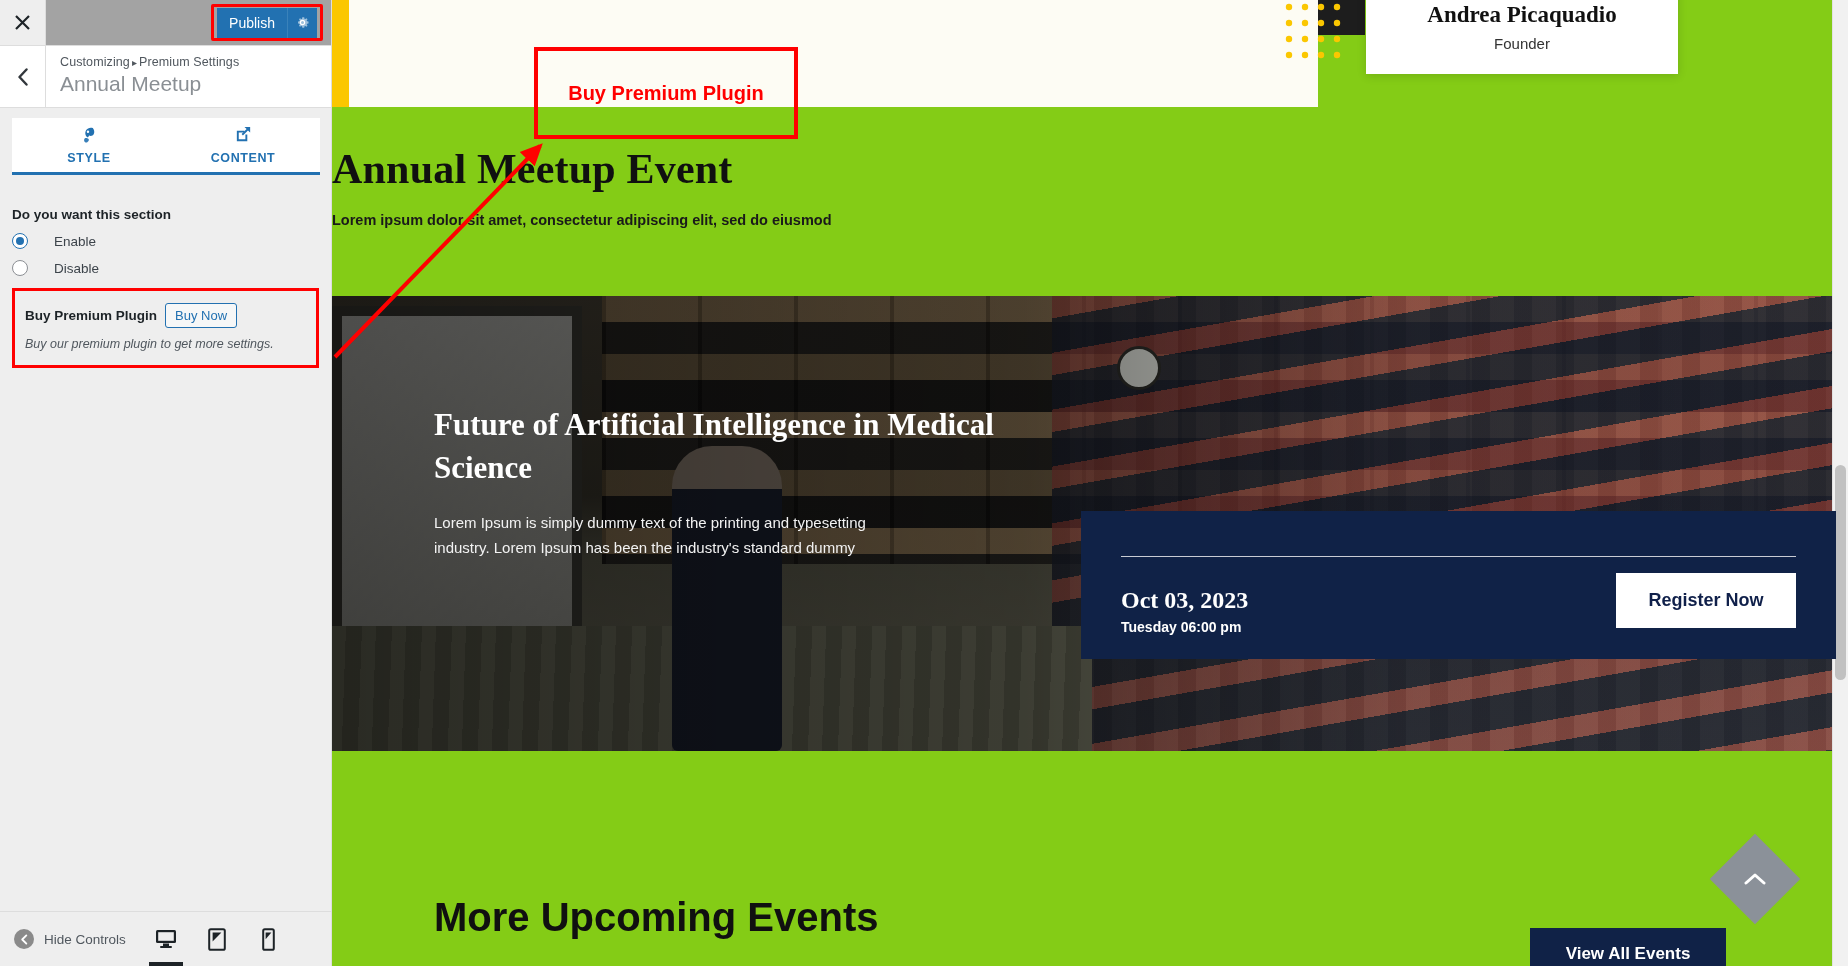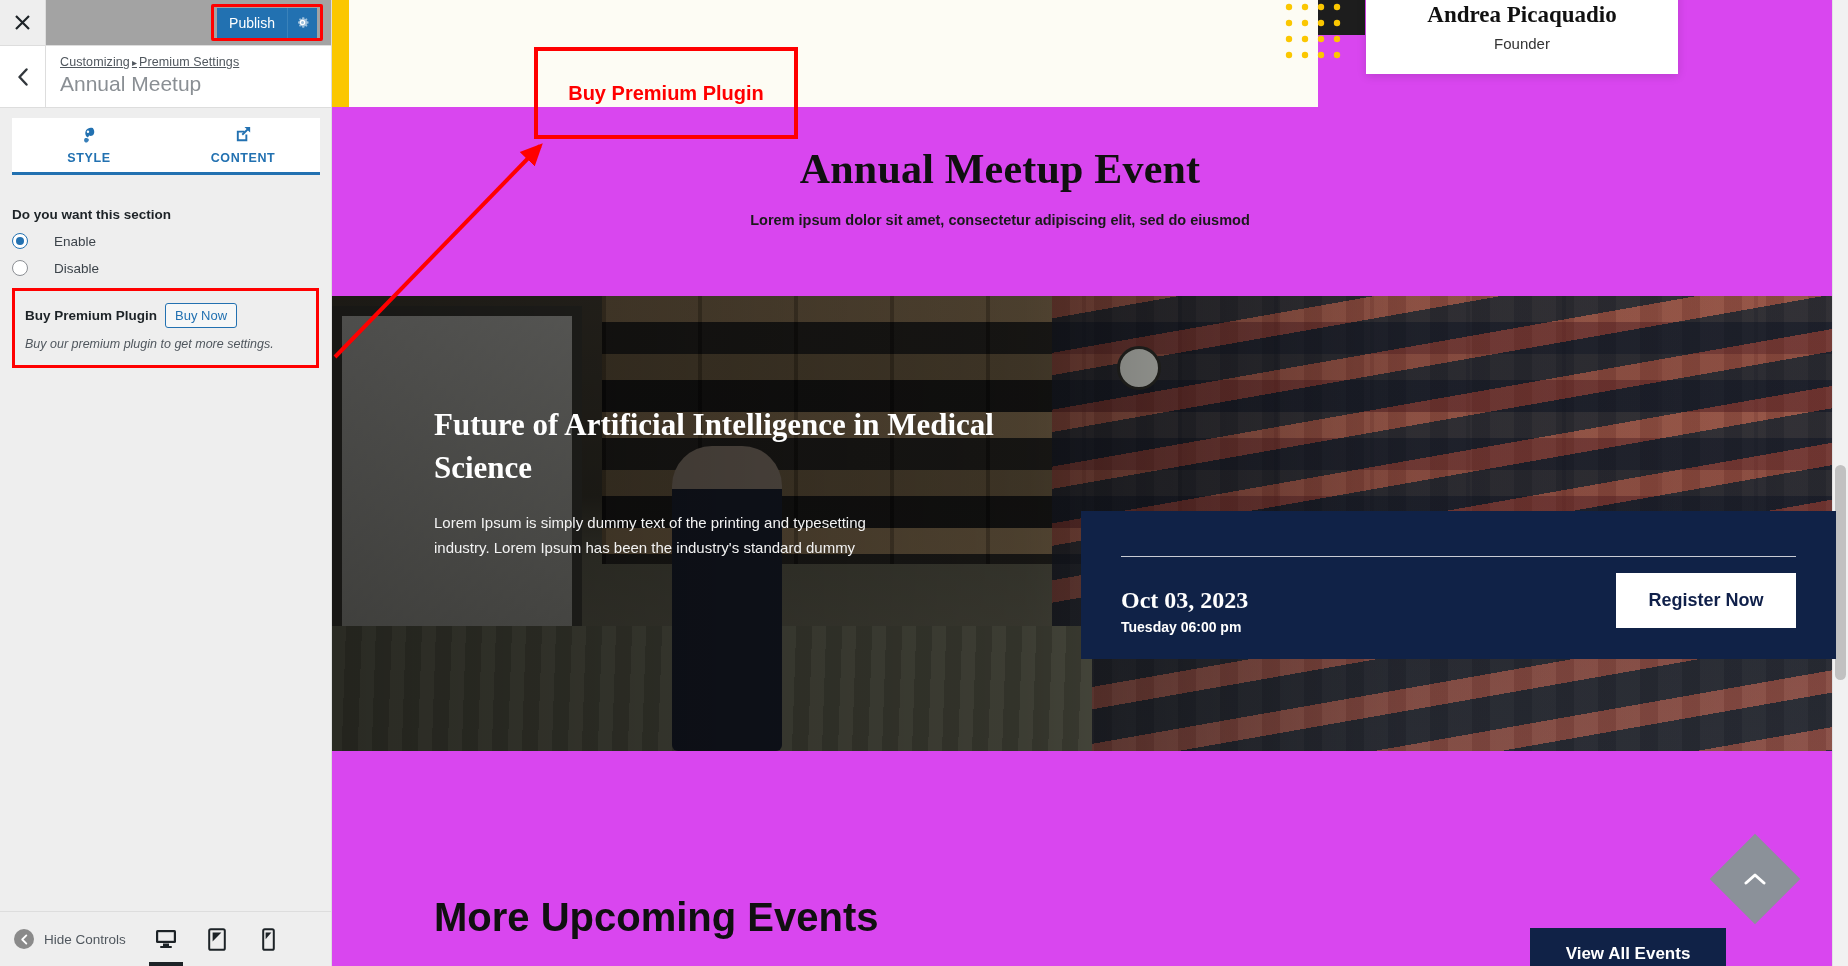--- a/index.html
+++ b/index.html
@@ -68,21 +68,20 @@
     width: 46px;
     display: flex; align-items: center; justify-content: center;
     border-right: 1px solid #dddddd;
     cursor: pointer;
     color: #444444;
   }
   .sb-titles { padding: 8px 12px 6px 14px; }
   .sb-crumb {
     font-size: 12.5px; color: #50575e; line-height: 1.3;
     letter-spacing: .1px;
-    text-decoration: underline;
   }
   .sb-crumb .sep { color: #50575e; padding: 0 2px; font-size: 10px; }
   .sb-title {
     font-size: 21px; color: #8a8f94; font-weight: 400;
     line-height: 1.25; margin-top: 1px;
   }
 
   .sb-tabs {
     display: flex; background: #ffffff;
     border-bottom: 3px solid #2271b1;
@@ -178,21 +177,21 @@
   .device-btn.active::after {
     content: ""; position: absolute;
     left: -2px; right: -2px; bottom: -7px; height: 4px;
     background: #1d2327;
   }
 
   
   .preview {
     position: absolute; left: 332px; top: 0;
     width: 1516px; height: 966px;
-    background: #d946ef;
+    background: #84cc16;
     overflow: hidden;
   }
   .hero-band {
     position: relative;
     height: 107px;
     background: #fdfcf4;
     width: 986px;
   }
   .yellow-bar {
     position: absolute; left: 0; top: 0;
@@ -219,21 +218,21 @@
     gap: 7px;
     z-index: 4;
   }
   .founder-name {
     font-family: "Liberation Serif", serif;
     font-size: 23px; font-weight: 700; color: #111111;
   }
   .founder-role { font-size: 15px; color: #333333; }
 
   .sect-head {
-    text-align: center;
+    text-align: left;
     padding-top: 38px;
     width: 1336px;
   }
   .sect-title {
     font-family: "Liberation Serif", serif;
     font-size: 42px; font-weight: 700; color: #101010;
     letter-spacing: .2px;
   }
   .sect-sub {
     margin-top: 19px;

